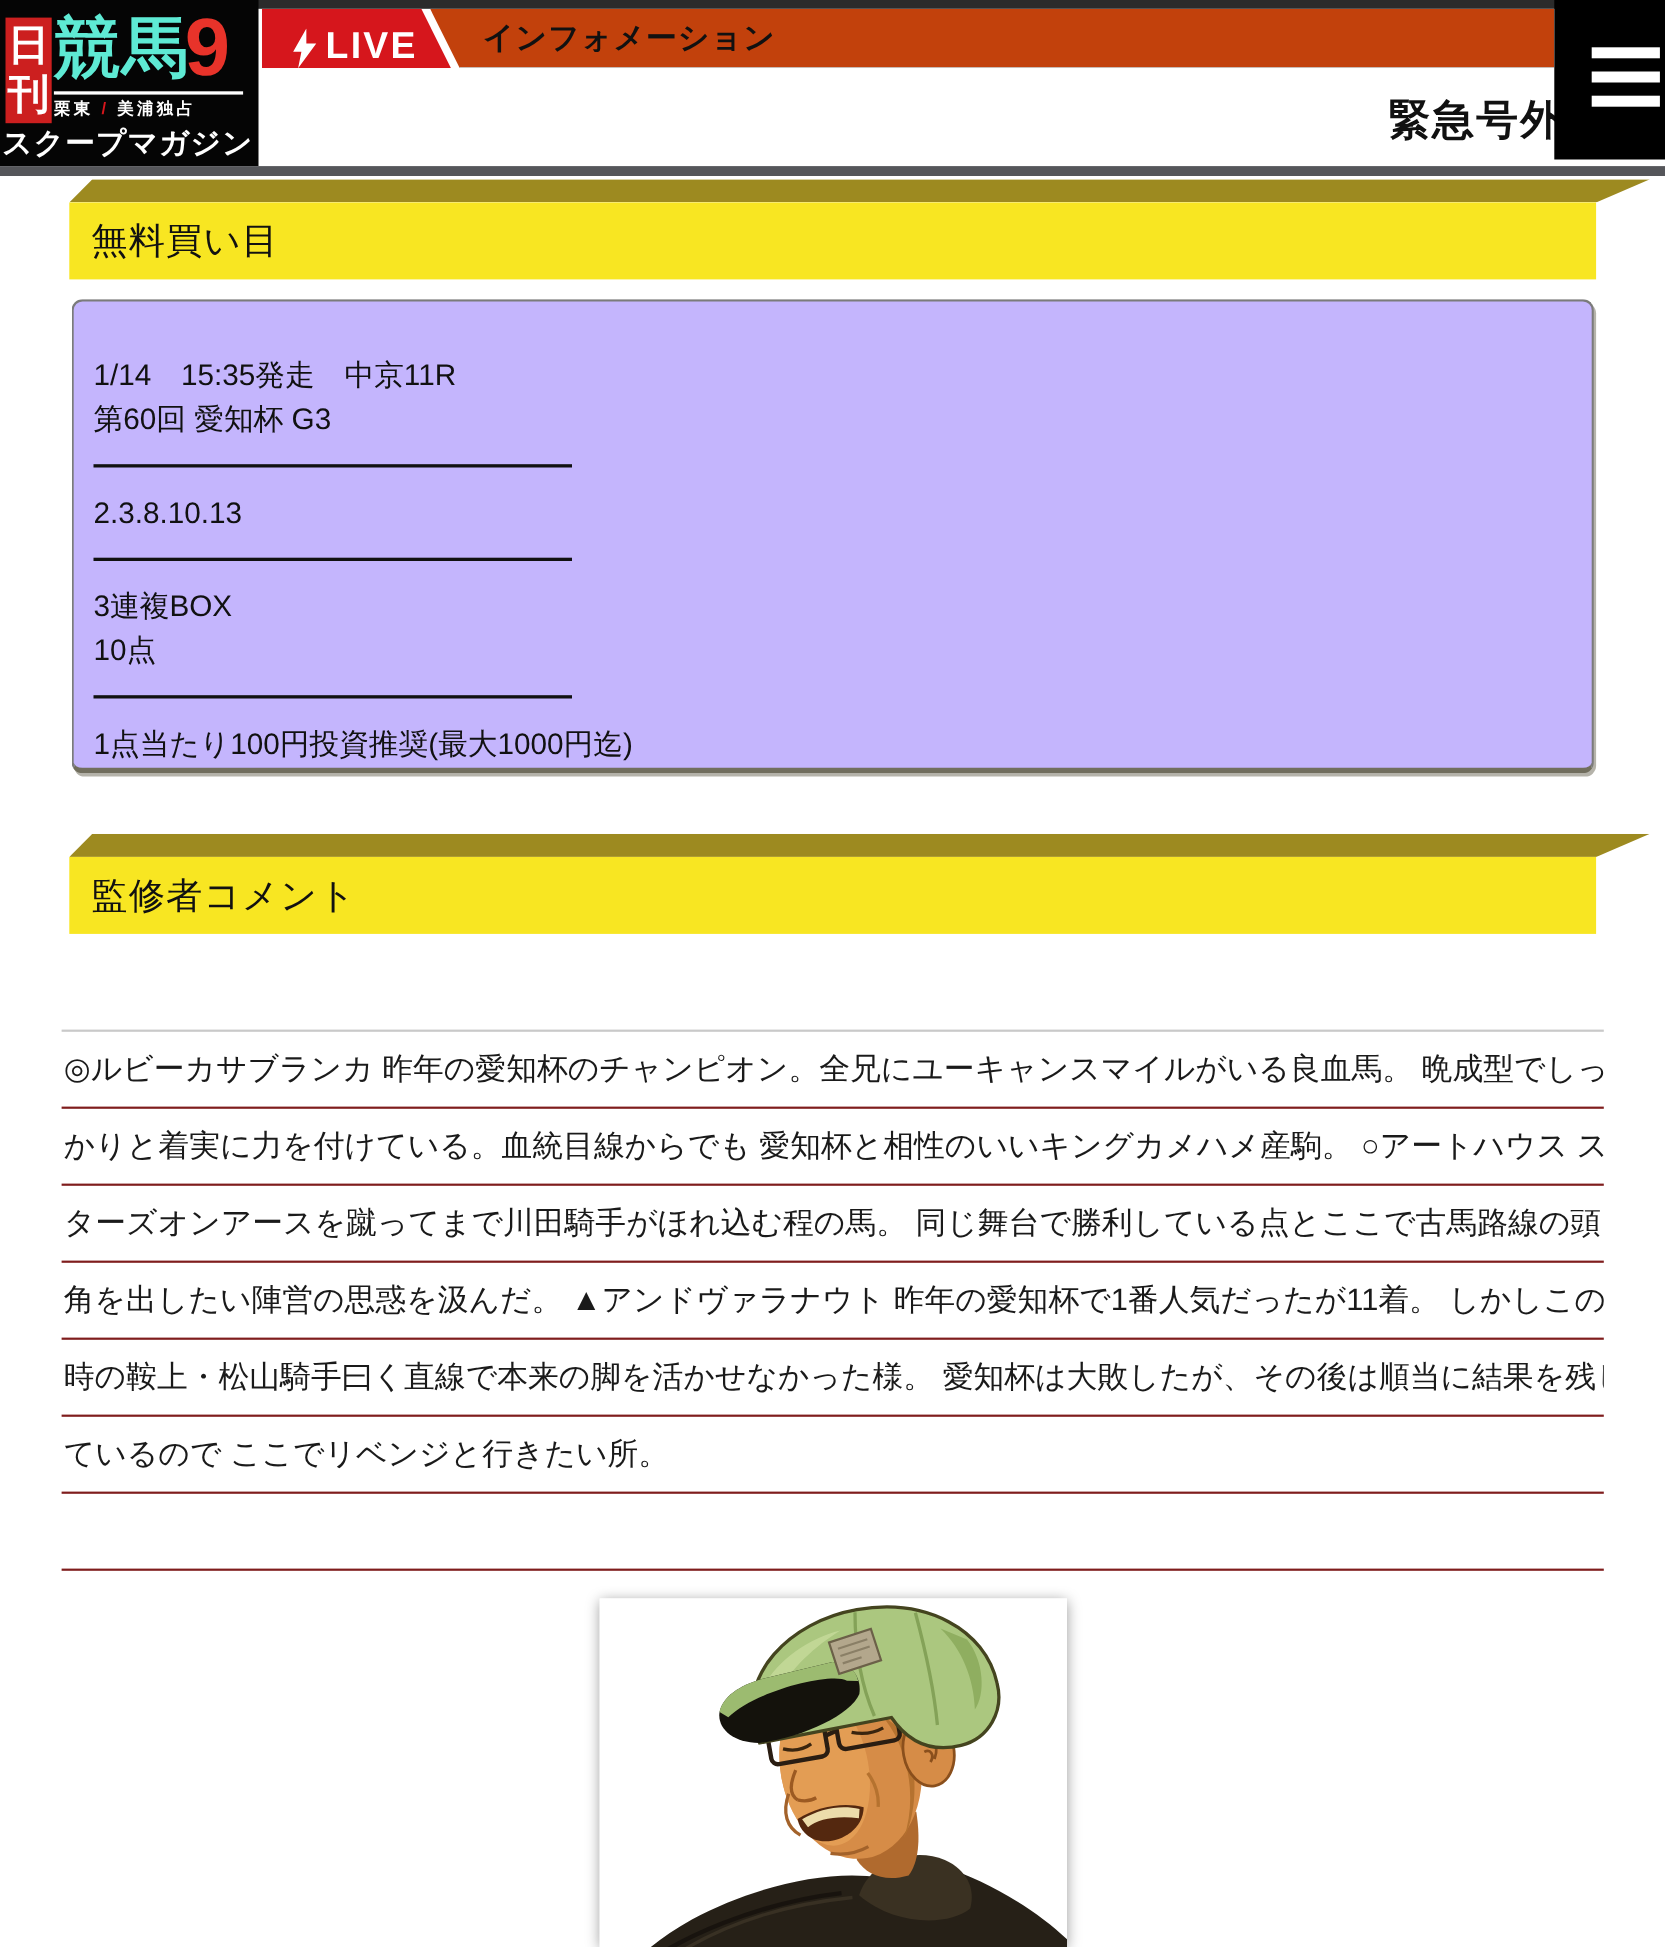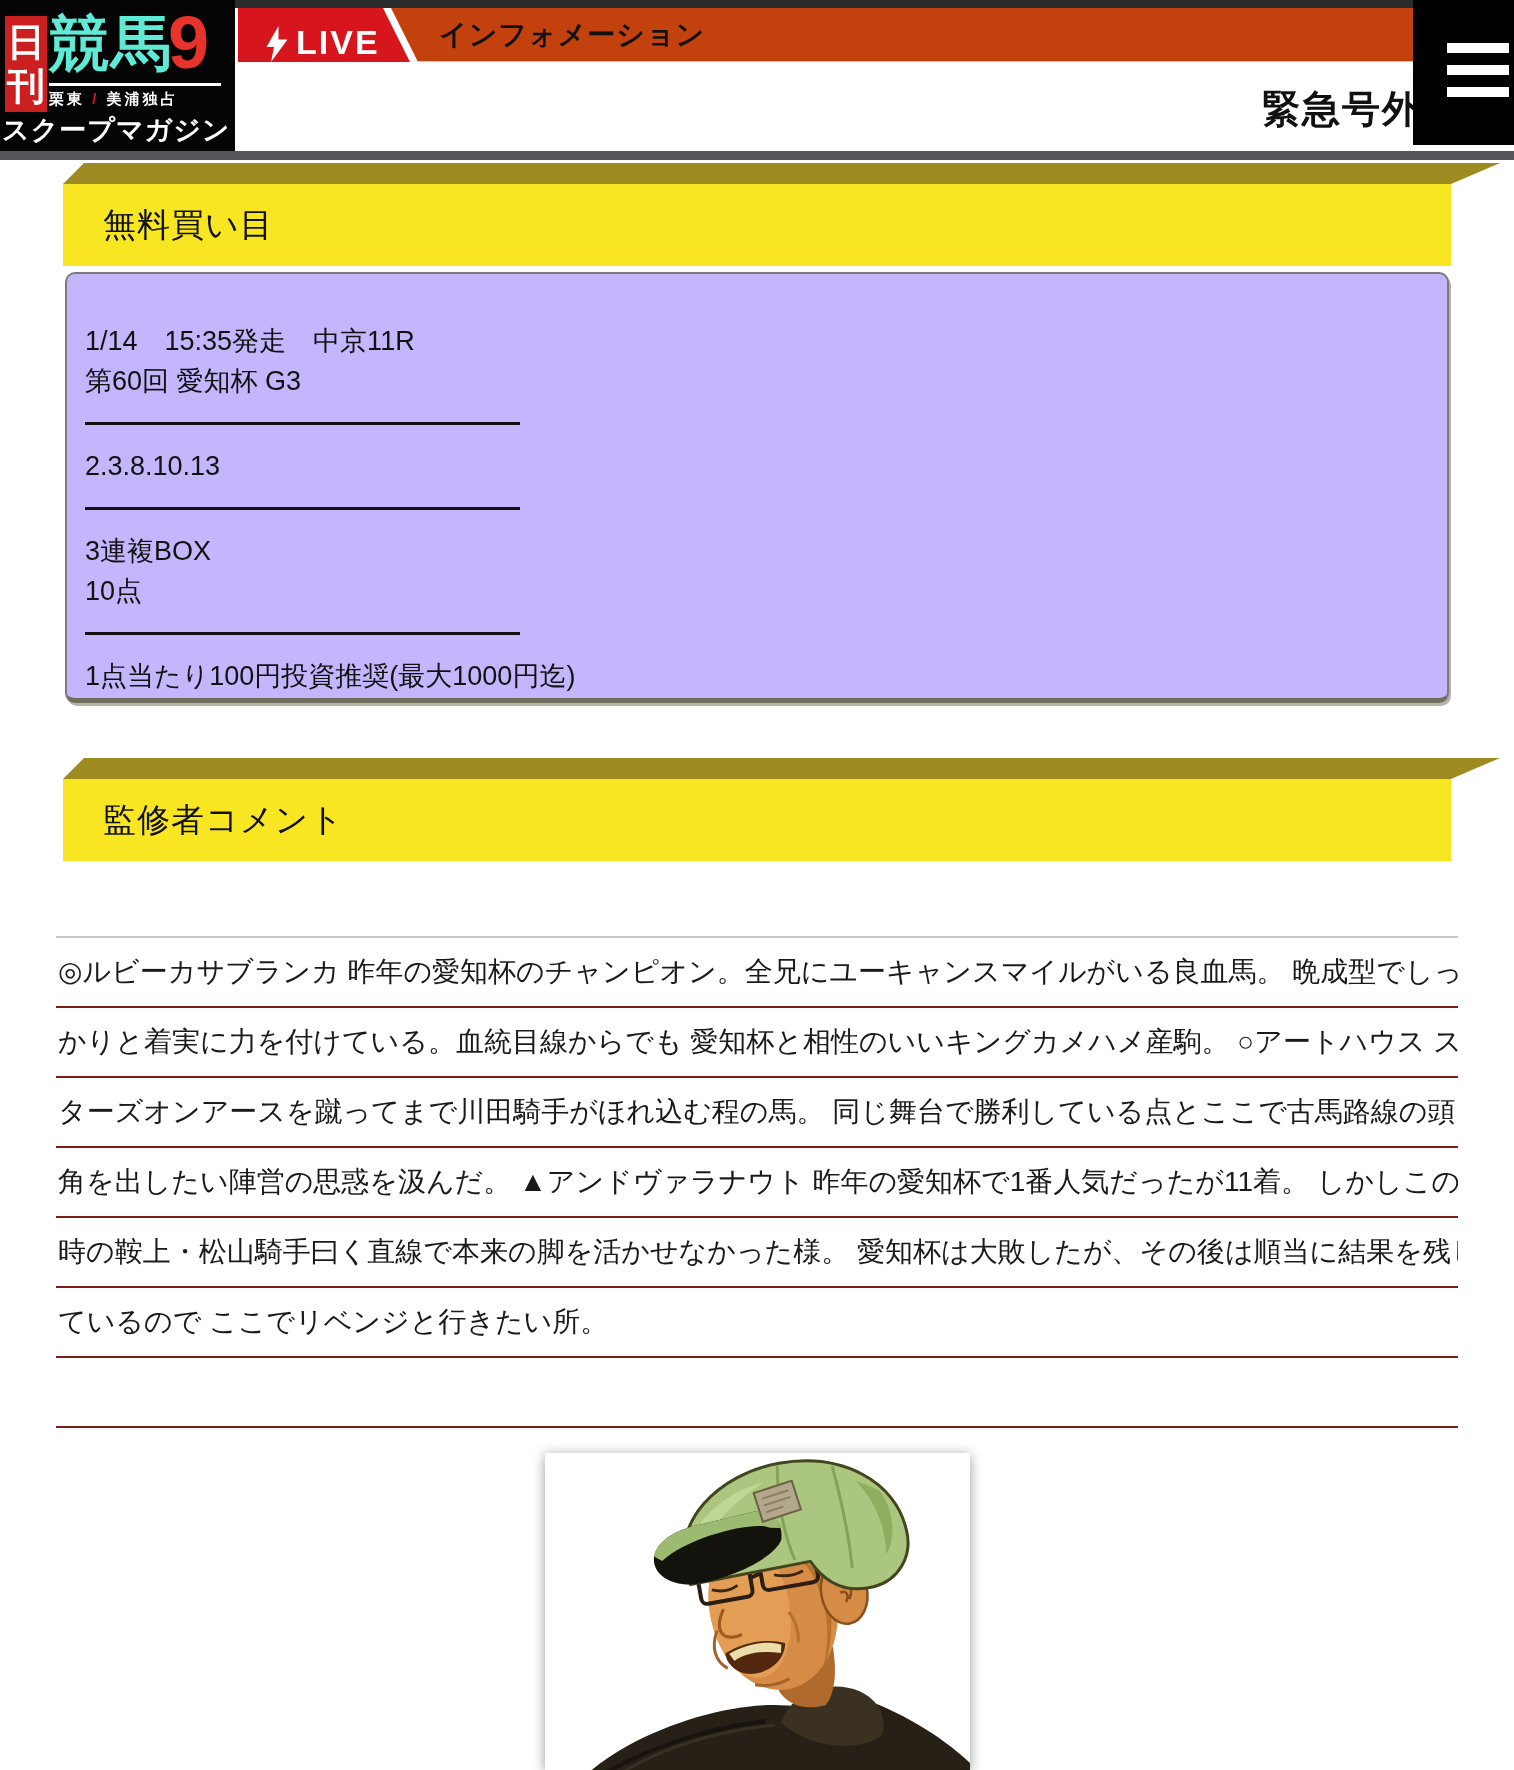--- a/index.html
+++ b/index.html
@@ -42,22 +42,22 @@
   .menu-btn .bar { position:absolute; left:34px; width:62px; height:10px; background:#fff; }
   .menu-btn .b1 { top:43px; } .menu-btn .b2 { top:65px; } .menu-btn .b3 { top:87px; }
 
   .header-divider { position:absolute; left:0; top:151px; width:1514px; height:9px; background:#55565a; }
 
   
   .sec-header { position:absolute; left:63px; width:1388px; }
   .sec-header .top-face { position:absolute; left:0; top:0; width:calc(100% + 49px); height:21px;
     background:#9d8a20;
     clip-path:polygon(21px 0, 100% 0, calc(100% - 49px) 100%, 0 100%); }
-  .sec-header .bar { position:absolute; left:0; top:21px; width:100%; height:82px; background:#f8e622;
-    display:flex; align-items:center; padding-left:40px; }
+  .sec-header .bar { position:absolute; left:0; top:21px; width:100%; height:70px; background:#f8e622;
+    display:flex; align-items:center; padding-left:20px; }
   .sec-header .bar span { color:#111; font-size:33px; letter-spacing:1px; }
   .sec-h1 { top:163px; } .sec-h2 { top:758px; }
 
   
   .picks-box { position:absolute; left:65px; top:272px; width:1384px; height:431px; background:#c4b5fd;
     border:2px solid #7b7b7b; border-bottom:5px solid #716e5e; border-radius:10px;
     box-shadow:2px 3px 0 rgba(120,117,100,0.55);
     padding:47px 20px 0 18px; }
   .picks-box .line { font-size:27px; color:#111; line-height:40px; white-space:nowrap; }
   .picks-rule { width:435px; height:3px; background:#111; margin:21px 0; }

